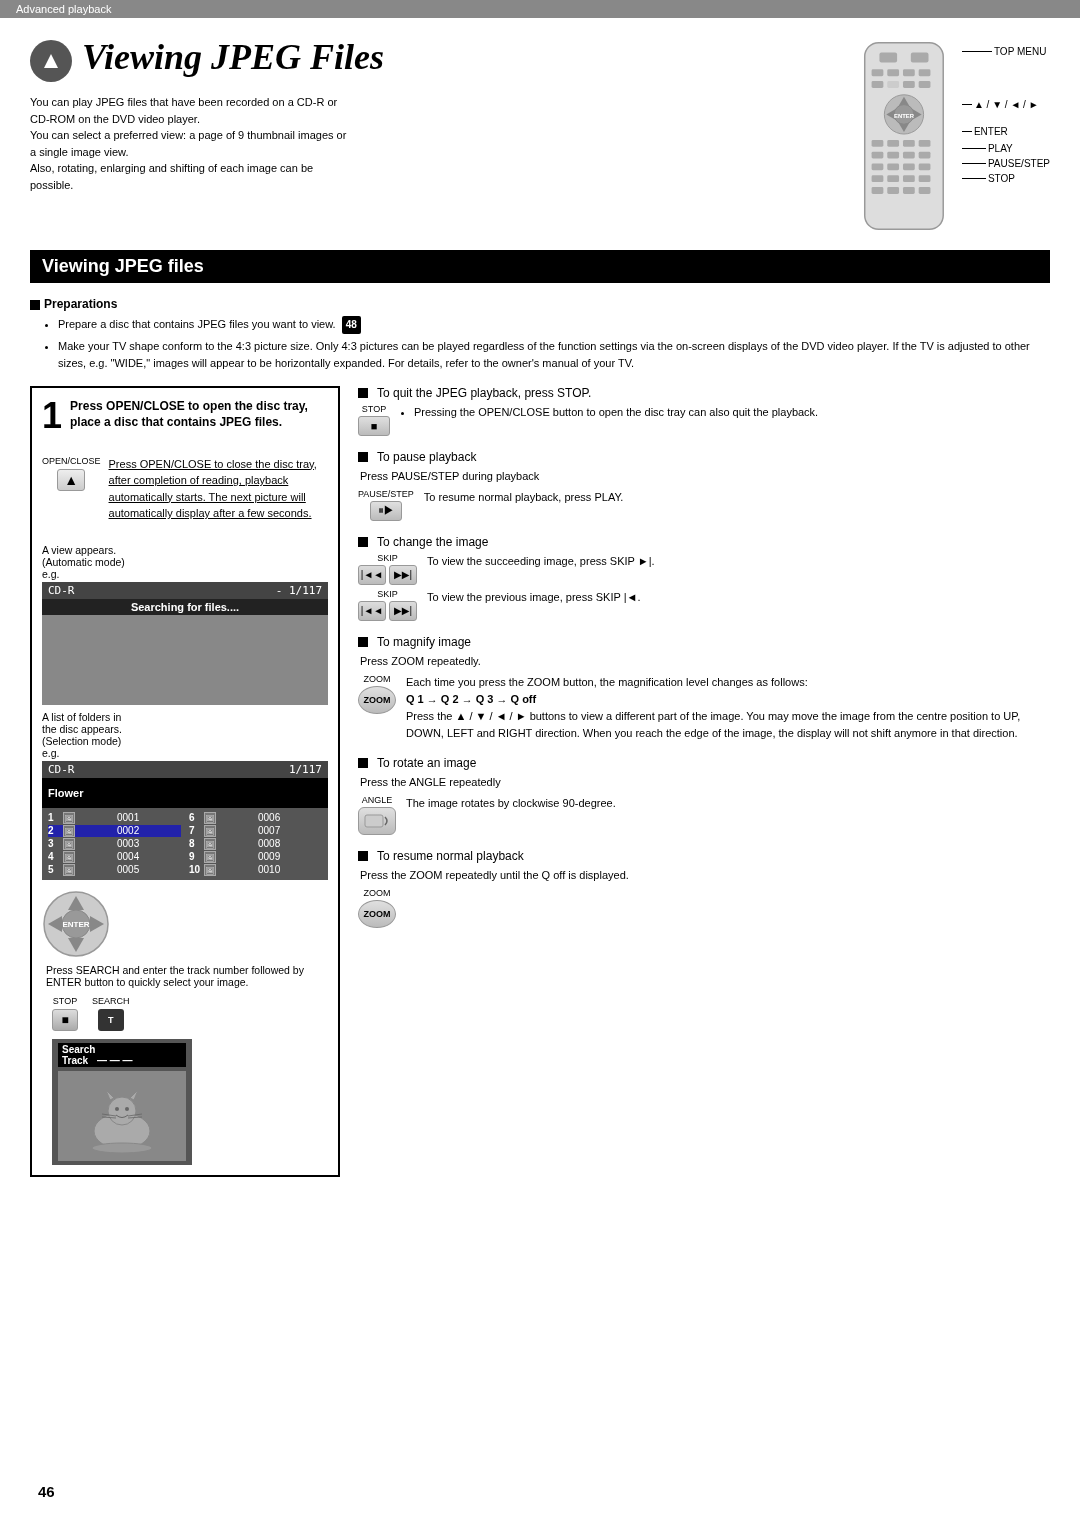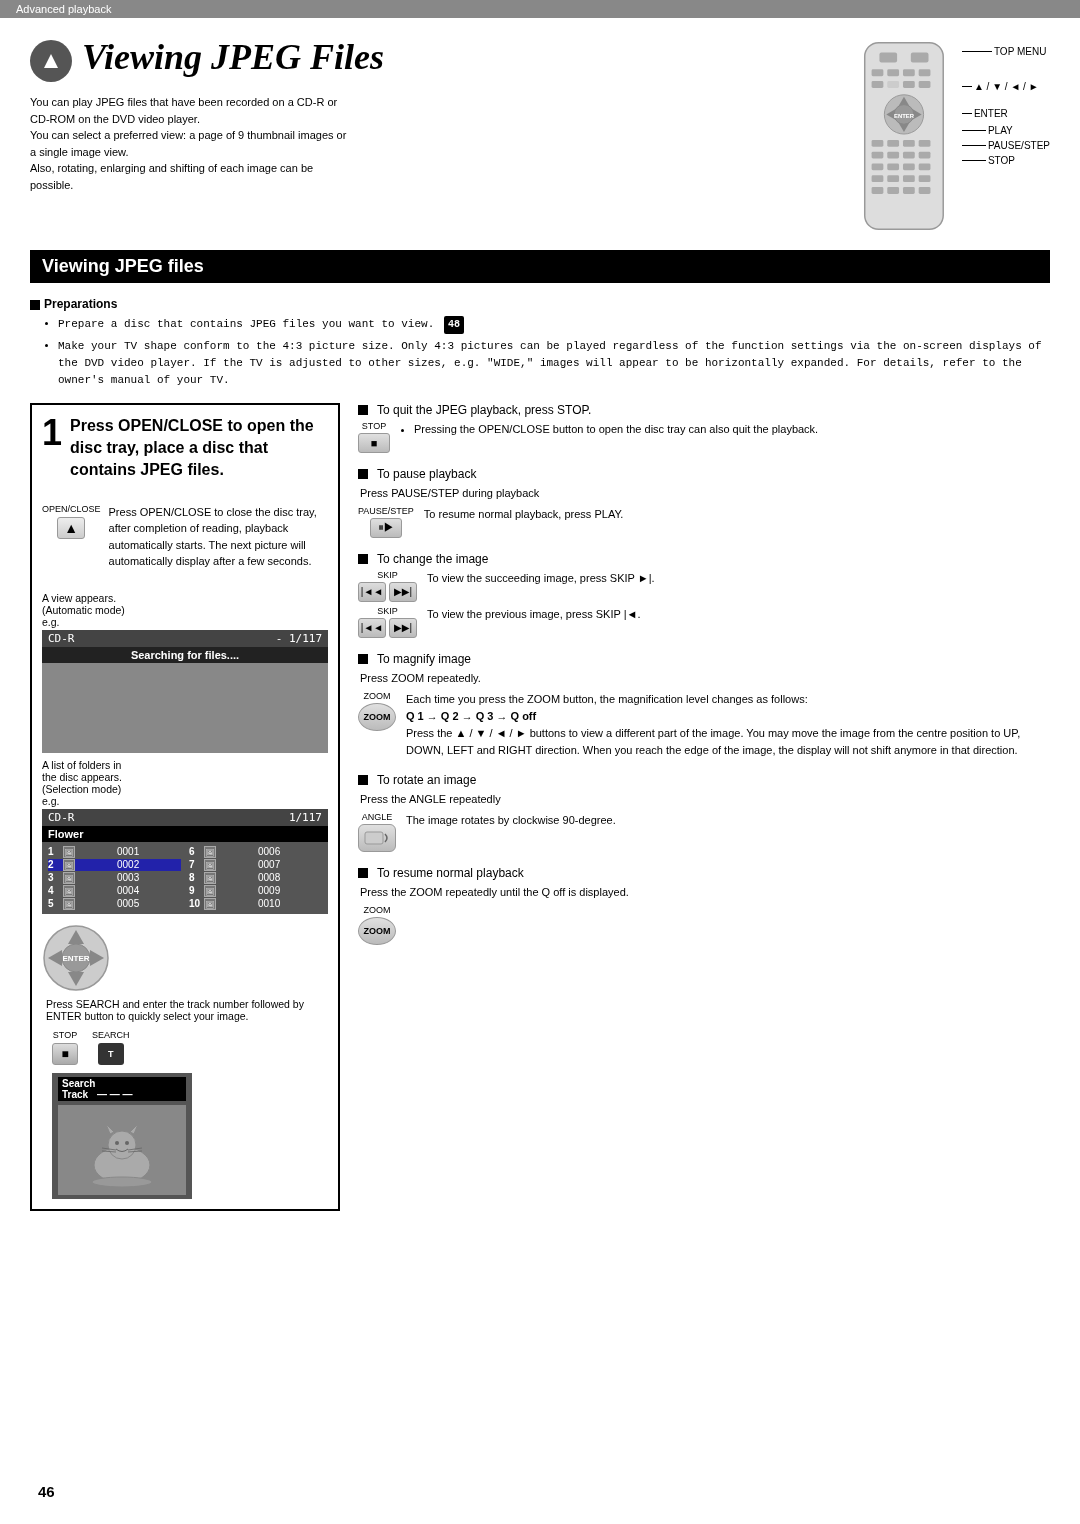--- a/index.html
+++ b/index.html
@@ -78,21 +78,21 @@
       font-weight: bold;
       font-size: 12px;
       margin-bottom: 5px;
     }
     .prep-list {
       list-style: disc;
       padding-left: 28px;
       font-size: 11px;
       line-height: 1.55;
     }
-    .prep-list li { margin-bottom: 4px; font-family: Liberation Mono, monospace; }
+    .prep-list li { margin-bottom: 4px; }
     .badge-48 {
       display: inline-block;
       background: #000;
       color: #fff;
       font-size: 10px;
       padding: 1px 4px;
       margin-left: 3px;
       font-weight: bold;
       border-radius: 2px;
     }
@@ -121,21 +121,21 @@
       margin-bottom: 8px;
     }
     .step-number {
       font-size: 36px;
       font-weight: bold;
       line-height: 1;
       flex-shrink: 0;
       color: #000;
     }
     .step-desc {
-      font-size: 16px;
+      font-size: 12px;
       font-weight: bold;
       line-height: 1.4;
     }
     
     .cdr-display {
       background: #444;
       color: #fff;
       font-size: 11px;
       padding: 2px 6px;
       display: flex;
@@ -166,21 +166,21 @@
       display: flex;
       justify-content: space-between;
       margin-bottom: 0;
       font-family: monospace;
     }
     .cdr-folder {
       background: #000;
       color: #fff;
       font-size: 11px;
       font-weight: bold;
-      padding: 2px 6px;
+      padding: 9px 6px;
       margin-bottom: 0;
     }
     .file-grid {
       background: #555;
       color: #fff;
       font-size: 10px;
       padding: 4px 6px;
       display: grid;
       grid-template-columns: 1fr 1fr;
       gap: 1px 8px;
@@ -228,20 +228,21 @@
     }
     .open-close-row {
       display: flex;
       align-items: flex-start;
       gap: 8px;
       margin: 22px 0;
     }
     .open-close-text {
       font-size: 11px;
       line-height: 1.5;
+      text-decoration: underline;
     }
     
     .dpad-section {
       display: flex;
       align-items: center;
       gap: 12px;
       margin: 10px 0 6px 0;
     }
     .dpad-text { font-size: 10.5px; line-height: 1.5; }
     
@@ -451,21 +452,21 @@
           <rect x="38" y="140" width="12" height="7" rx="1.5" fill="#aaa"></rect>
           <rect x="54" y="140" width="12" height="7" rx="1.5" fill="#aaa"></rect>
           <rect x="70" y="140" width="12" height="7" rx="1.5" fill="#aaa"></rect>
           <rect x="22" y="152" width="12" height="7" rx="1.5" fill="#aaa"></rect>
           <rect x="38" y="152" width="12" height="7" rx="1.5" fill="#aaa"></rect>
           <rect x="54" y="152" width="12" height="7" rx="1.5" fill="#aaa"></rect>
           <rect x="70" y="152" width="12" height="7" rx="1.5" fill="#aaa"></rect>
         </svg>
 
         <div style="font-size:10px; display:flex; flex-direction:column; justify-content:flex-start; padding-top:10px; gap:0;">
-          <div style="margin-bottom:24px; display:flex; align-items:center; gap:2px;">
+          <div style="margin-bottom:42px; display:flex; align-items:center; gap:2px;">
             <span style="display:inline-block;width:30px;height:1px;background:#000;"></span>
             <span>TOP MENU</span>
           </div>
           <div style="margin-bottom:16px; display:flex; align-items:center; gap:2px;">
             <span style="display:inline-block;width:10px;height:1px;background:#000;"></span>
             <span>▲ / ▼ / ◄ / ►</span>
           </div>
           <div style="margin-bottom:6px; display:flex; align-items:center; gap:2px;">
             <span style="display:inline-block;width:10px;height:1px;background:#000;"></span>
             <span>ENTER</span>

